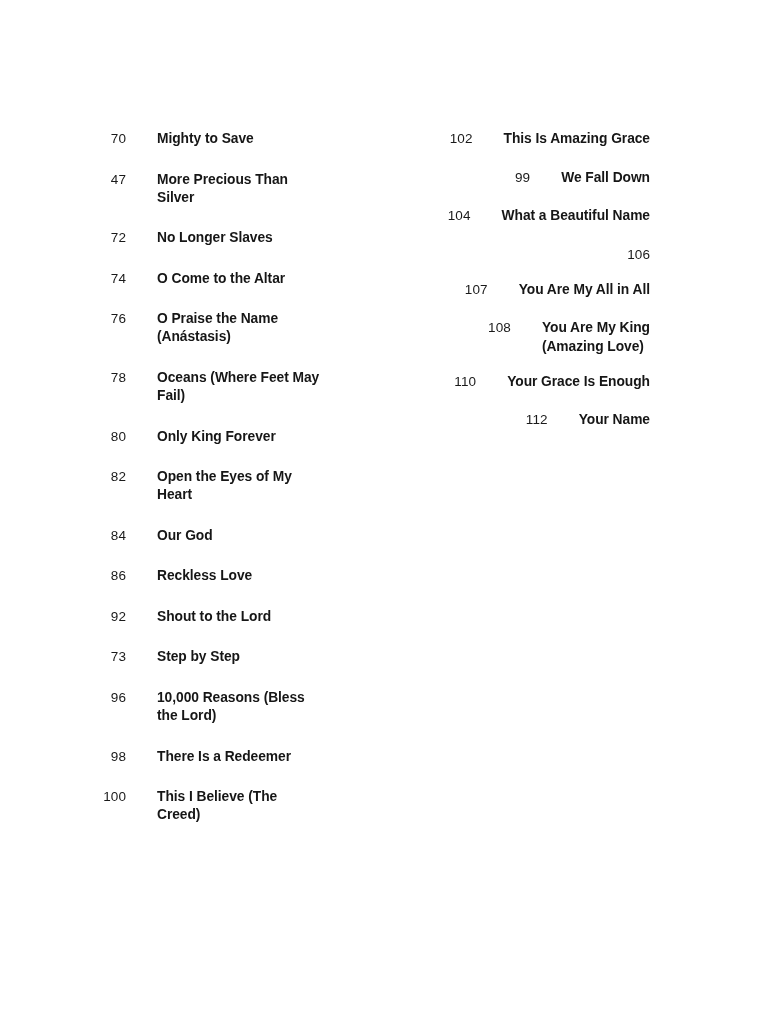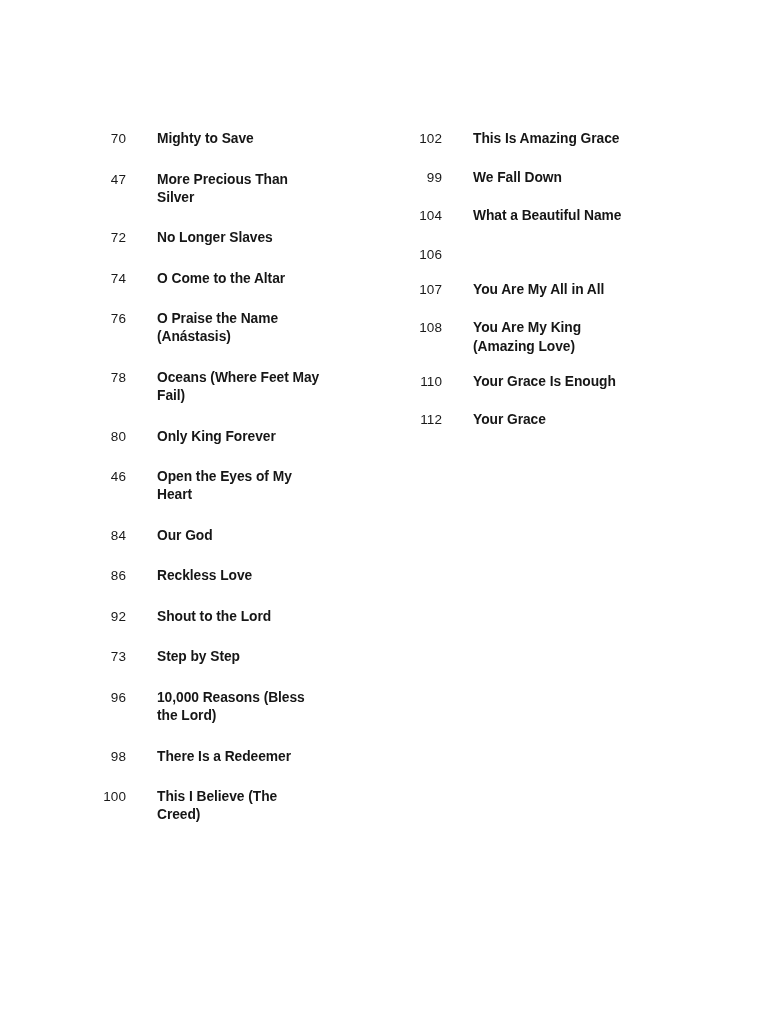--- a/index.html
+++ b/index.html
@@ -61,20 +61,21 @@
     font-size: 13.8px;
     font-weight: 700;
     color: #161616;
     line-height: 1.32;
     letter-spacing: -0.05px;
     white-space: pre-line;
     padding-left: 16px;
   }
   .column.right .entry {
     margin-bottom: 20.5px;
+    justify-content: flex-end;
   }
   .column.right .entry.tall {
     margin-bottom: 17px;
   }
 </style>
 </head>
 <body>
 
 <div class="page">
   <div class="columns">
@@ -102,21 +103,21 @@
       </div>
       <div class="entry">
         <span class="page-num">78</span>
         <span class="title">Oceans (Where Feet May Fail)</span>
       </div>
       <div class="entry">
         <span class="page-num">80</span>
         <span class="title">Only King Forever</span>
       </div>
       <div class="entry">
-        <span class="page-num">46</span>
+        <span class="page-num">82</span>
         <span class="title">Open the Eyes of My Heart</span>
       </div>
       <div class="entry">
         <span class="page-num">84</span>
         <span class="title">Our God</span>
       </div>
       <div class="entry">
         <span class="page-num">86</span>
         <span class="title">Reckless Love</span>
       </div>
@@ -166,18 +167,18 @@
         <span class="page-num">108</span>
         <span class="title">You Are My King
 (Amazing Love)</span>
       </div>
       <div class="entry">
         <span class="page-num">110</span>
         <span class="title">Your Grace Is Enough</span>
       </div>
       <div class="entry">
         <span class="page-num">112</span>
-        <span class="title">Your Grace</span>
+        <span class="title">Your Name</span>
       </div>
     </div>
 
   </div>
 </div>
 
 </body></html>

